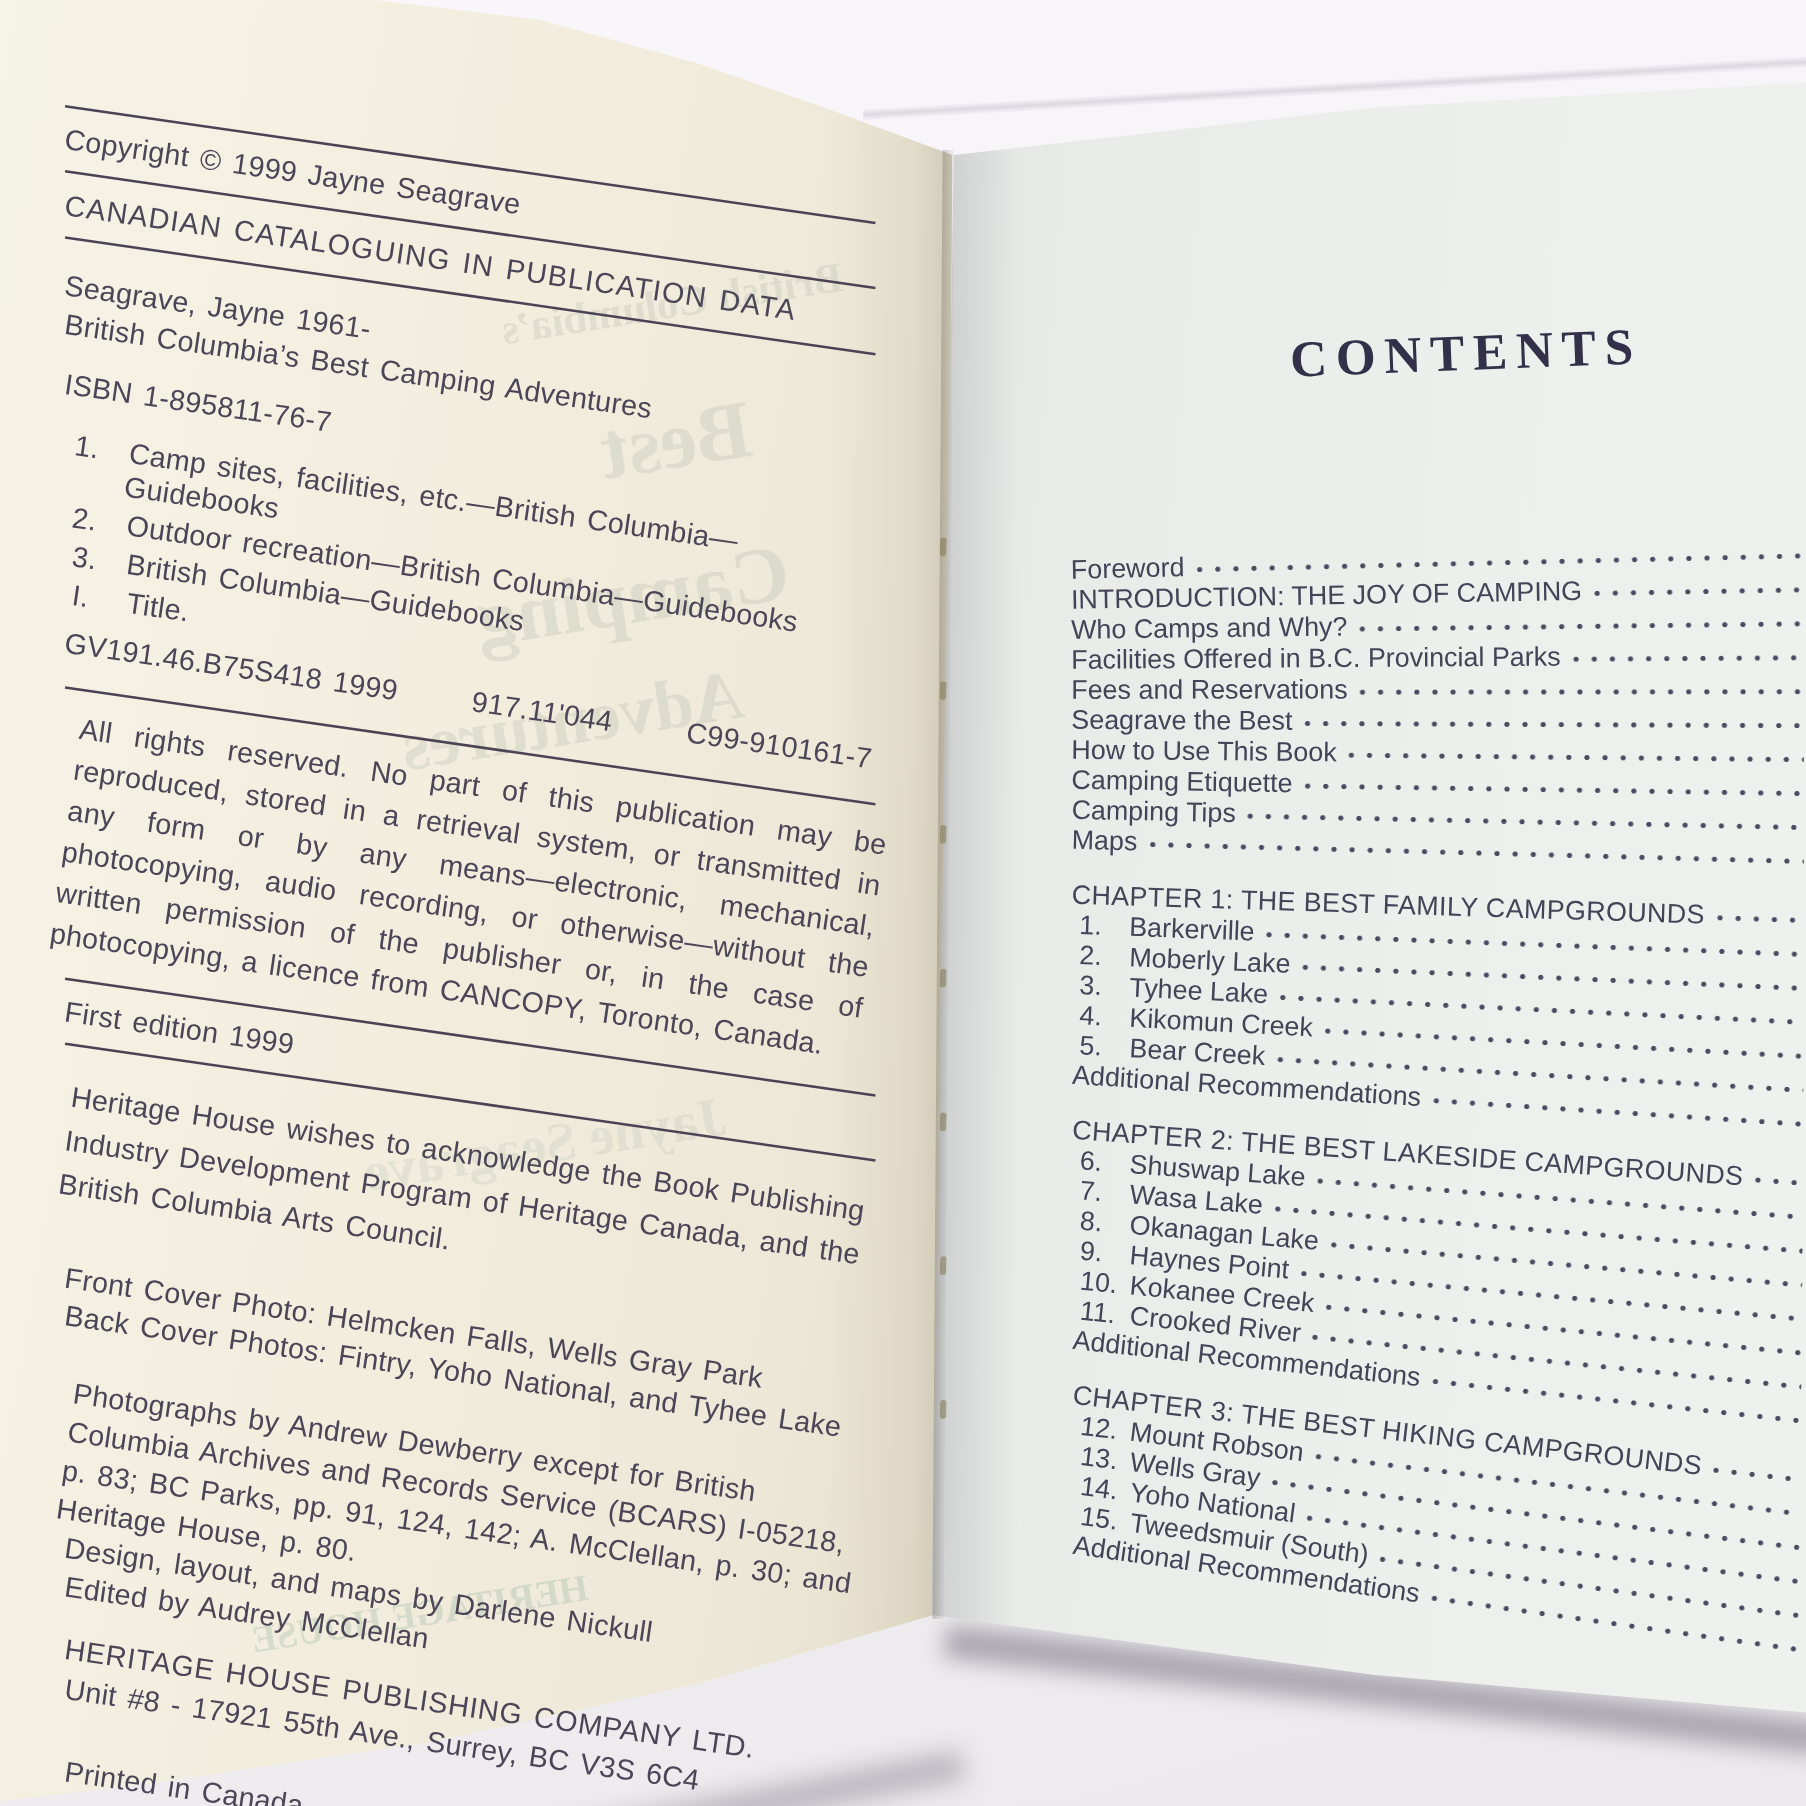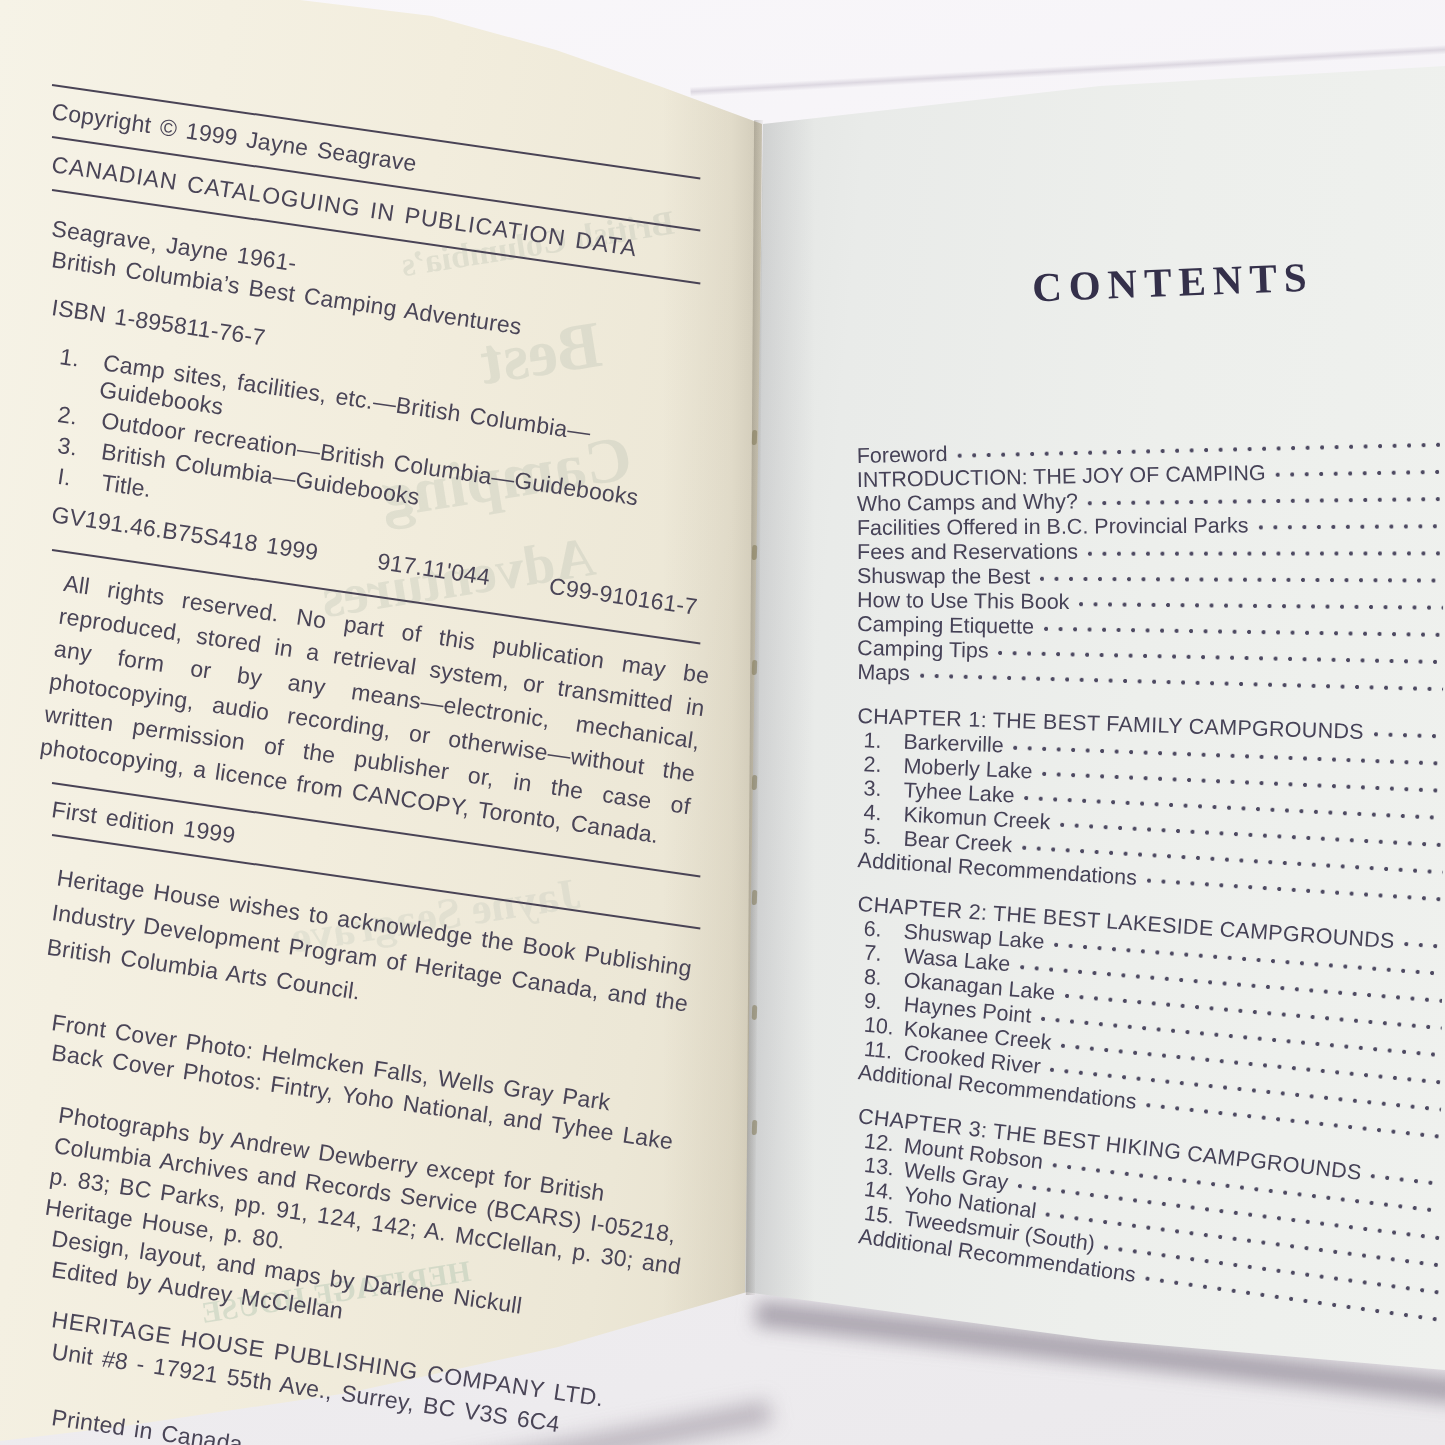--- a/index.html
+++ b/index.html
@@ -170,21 +170,21 @@
       </div>
       <div class="trow" style="transform: rotate(-0.37deg); transform-origin: left bottom;">
         <span>Facilities Offered in B.C. Provincial Parks</span>
         <div class="leader"></div>
       </div>
       <div class="trow" style="transform: rotate(-0.06deg); transform-origin: left bottom; text-align: right;">
         <span>Fees and Reservations</span>
         <div class="leader"></div>
       </div>
       <div class="trow" style="transform: rotate(0.25deg); transform-origin: left bottom;">
-        <span>Shuswap the Best</span>
+        <span>Seagrave the Best</span>
         <div class="leader"></div>
       </div>
       <div class="trow" style="transform: rotate(0.56deg); transform-origin: left bottom;">
         <span>How to Use This Book</span>
         <div class="leader"></div>
       </div>
       <div class="trow" style="transform: rotate(0.87deg); transform-origin: left bottom;">
         <span>Camping Etiquette</span>
         <div class="leader"></div>
       </div>

